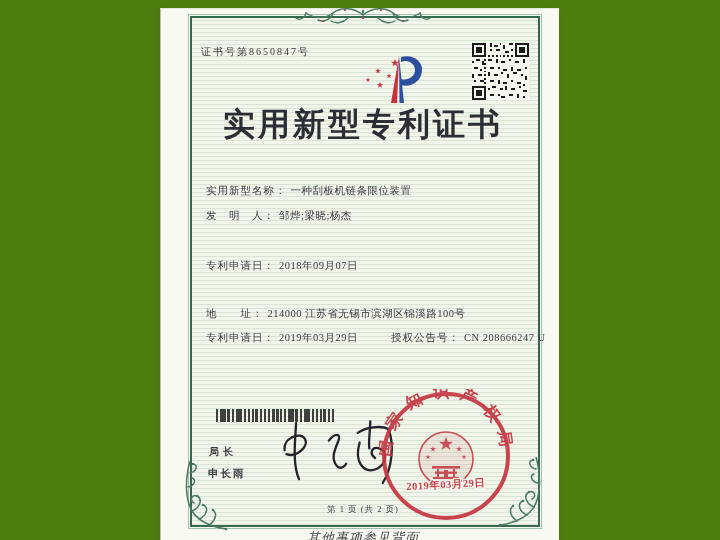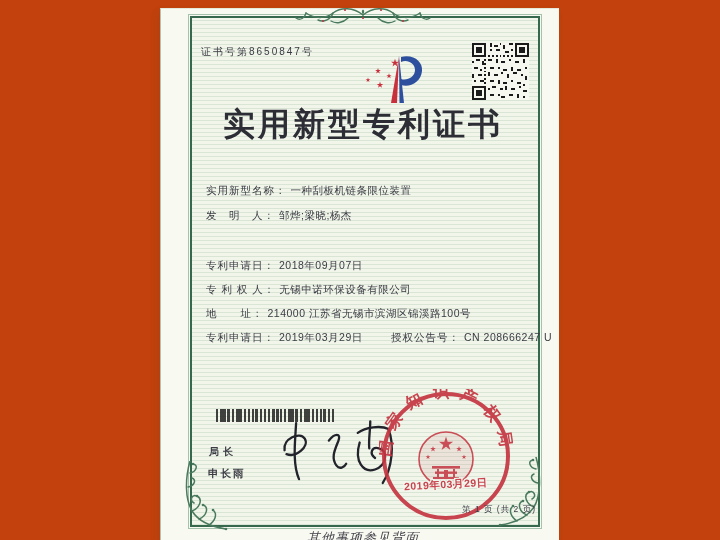--- a/index.html
+++ b/index.html
@@ -1,17 +1,17 @@
 <!DOCTYPE html>
 <html><head>
 <meta charset="utf-8">
 <style>
   html,body{margin:0;padding:0;background:#ffffff;}
-  .stage{position:relative;width:720px;height:540px;background:#c2410c;overflow:hidden;
-         font-family:Liberation Sans, sans-serif;}
+  .stage{position:relative;width:720px;height:540px;background:#4d7c0f;overflow:hidden;
+         font-family:Liberation Serif, serif;}
   .paper{position:absolute;left:160px;top:8px;width:398px;height:532px;
          background:#f8f9f0;
          border-left:1px solid #b7bfb0;border-bottom:1px solid #ccd3c6;border-top:1px solid #e4e8dc;
          box-shadow:-3px 4px 8px rgba(60,70,60,0.10);}
   .frame{position:absolute;left:29px;top:7px;width:346px;height:507px;
          border:2px solid #35684d;outline:1px solid #a5c3ac;outline-offset:1px;
          background-color:#f1f5ea;
          background-image:repeating-linear-gradient(0deg,rgba(148,184,150,0.26) 0 1px,rgba(0,0,0,0) 1px 4px);}
   .cert-no{position:absolute;left:40px;top:36px;font-size:10px;letter-spacing:2px;color:#3a3a42;}
   .title{position:absolute;left:29px;top:94px;width:346px;text-align:center;
@@ -26,21 +26,21 @@
   .barcode{position:absolute;left:55px;top:400px;width:120px;height:13px;opacity:.85;
          background-image:
            repeating-linear-gradient(90deg,#222 0 2px,rgba(0,0,0,0) 2px 4px),
            repeating-linear-gradient(90deg,rgba(0,0,0,0) 0 5px,#222 5px 8px,rgba(0,0,0,0) 8px 11px,#222 11px 12px,rgba(0,0,0,0) 12px 17px);}
   .signer-title{position:absolute;left:48px;top:436px;font-size:10px;letter-spacing:4px;color:#3b3b44;font-weight:bold;}
   .signer-name{position:absolute;left:47px;top:458px;font-size:10.5px;letter-spacing:2px;color:#3b3b44;font-weight:bold;}
   .signature{position:absolute;left:112px;top:408px;width:130px;height:78px;}
   .seal{position:absolute;left:218px;top:380px;width:134px;height:134px;opacity:.92;}
   .logo{position:absolute;left:195px;top:44px;width:70px;height:50px;}
   .qr{position:absolute;left:311px;top:34px;width:57px;height:57px;}
-  .page-note{position:absolute;left:29px;top:495px;width:346px;text-align:right;font-size:8.5px;
+  .page-note{position:absolute;left:29px;top:495px;width:346px;text-align:center;font-size:8.5px;
          letter-spacing:1px;color:#3b3b44;}
   .back-note{position:absolute;left:29px;top:520px;width:346px;text-align:center;font-size:13px;
          letter-spacing:1px;color:#44444c;font-style:italic;}
   .garland{position:absolute;left:132px;top:-3px;width:140px;height:24px;}
   .flourish-bl{position:absolute;left:21px;top:452px;width:46px;height:70px;}
   .flourish-br{position:absolute;left:337px;top:448px;width:46px;height:70px;transform:scaleX(-1);}
 </style>
 </head>
 <body>
 
@@ -168,23 +168,20 @@
 
     <div class="row" style="top:147px">
       <span class="lbl">实用新型名称：</span><span class="val">一种刮板机链条限位装置</span>
     </div>
     <div class="row" style="top:172px">
       <span class="lbl">发　明　人：</span><span class="val">邹烨;梁晓;杨杰</span>
     </div>
     <div class="row" style="top:222px">
       <span class="lbl">专利申请日：</span><span class="val">2018年09月07日</span>
     </div>
-    <div class="row" style="top:246px">
-      <span class="lbl">专 利 权 人：</span><span class="val">无锡中诺环保设备有限公司</span>
-    </div>
     <div class="row" style="top:270px">
       <span class="lbl">地　　址：</span><span class="val">214000 江苏省无锡市滨湖区锦溪路100号</span>
     </div>
     <div class="row" style="top:294px">
       <span class="lbl">专利申请日：</span><span class="val">2019年03月29日</span>
       <span class="grant-no"><span class="lbl">授权公告号：</span><span class="val">CN 208666247 U</span></span>
     </div>
 
 
     <div class="barcode"></div>

